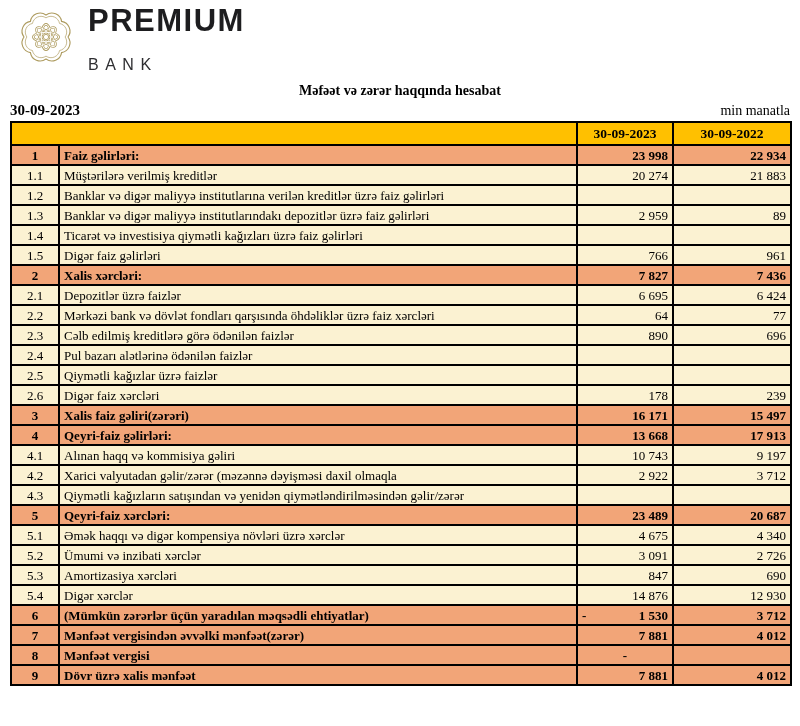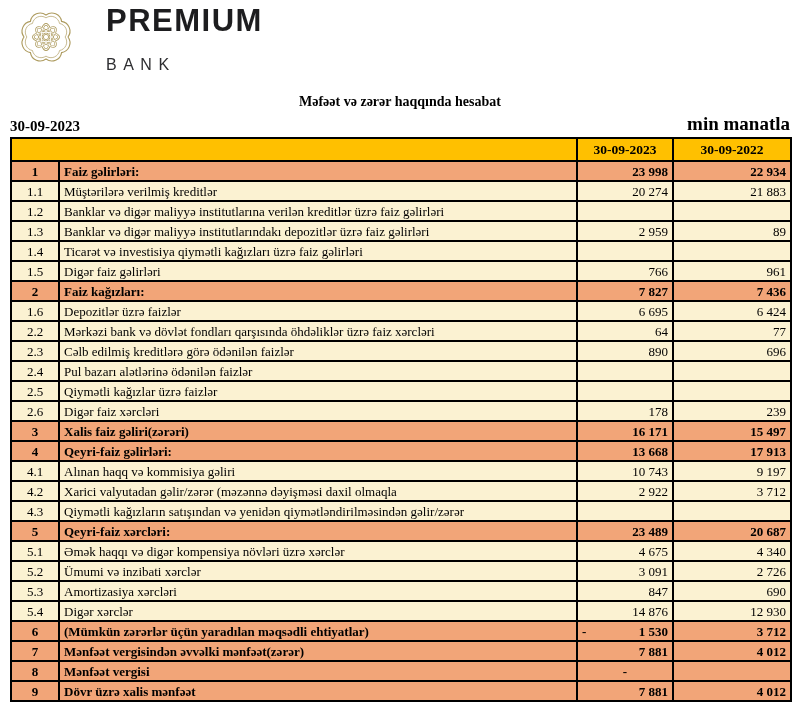--- a/index.html
+++ b/index.html
@@ -9,39 +9,39 @@
     --border:#000000;
     --logo-gold:#AE9C60;
   }
   *{margin:0;padding:0;box-sizing:border-box;}
   html,body{background:#ffffff;}
   .page{
     width:800px;height:726px;background:#ffffff;position:relative;
     font-family:"Liberation Serif","DejaVu Serif",serif;color:#000;overflow:hidden;
   }
   
-  .logo-row{display:flex;align-items:center;gap:28px;padding:8px 0 0 14px;height:70px;}
+  .logo-row{display:flex;align-items:center;gap:10px;padding:8px 0 0 14px;height:70px;}
   .emblem{flex:0 0 auto;}
   .logo-text{display:flex;flex-direction:column;line-height:1;}
   .logo-premium{
     font-family:"Liberation Sans","DejaVu Sans",sans-serif;
     font-weight:800;font-size:31px;letter-spacing:1.5px;color:#1d1d1f;
   }
   .logo-bank{
     font-family:"Liberation Sans","DejaVu Sans",sans-serif;
     font-weight:500;font-size:16px;letter-spacing:6.5px;color:#2e2e31;margin-top:21px;
   }
   
-  .report-title{text-align:center;font-weight:bold;font-size:14px;margin-top:24px;}
+  .report-title{text-align:center;font-weight:bold;font-size:14px;margin-top:13px;}
   .meta-row{
     display:flex;justify-content:space-between;align-items:flex-end;
     padding:0 10px;margin-top:3px;
   }
   .meta-date{font-weight:bold;font-size:15px;}
-  .meta-unit{font-weight:bold;font-size:19px;}
+  .meta-unit{font-weight:normal;font-size:14px;}
   
   table.report{
     width:780px;margin:2px 10px 0 10px;border-collapse:collapse;table-layout:fixed;
   }
   table.report td,table.report th{
     border:2px solid var(--border);
     font-size:13px;line-height:15px;padding:1.5px 4px;
     overflow:hidden;white-space:nowrap;
   }
   col.c-num{width:48px;}
@@ -176,31 +176,31 @@
     <td class="val v2023">
       <span class="cellwrap">
               <span class="sign"></span>
               <span class="valtext">766</span>
             </span>
     </td>
     <td class="val v2022">961</td>
   </tr>
         <tr class="section">
     <td class="num">2</td>
-    <td class="desc">Faiz kağızları:</td>
+    <td class="desc">Xalis xərcləri:</td>
     <td class="val v2023">
       <span class="cellwrap">
               <span class="sign"></span>
               <span class="valtext">7 827</span>
             </span>
     </td>
     <td class="val v2022">7 436</td>
   </tr>
         <tr class="item">
-    <td class="num">1.6</td>
+    <td class="num">2.1</td>
     <td class="desc">Depozitlər üzrə faizlər</td>
     <td class="val v2023">
       <span class="cellwrap">
               <span class="sign"></span>
               <span class="valtext">6 695</span>
             </span>
     </td>
     <td class="val v2022">6 424</td>
   </tr>
         <tr class="item">

